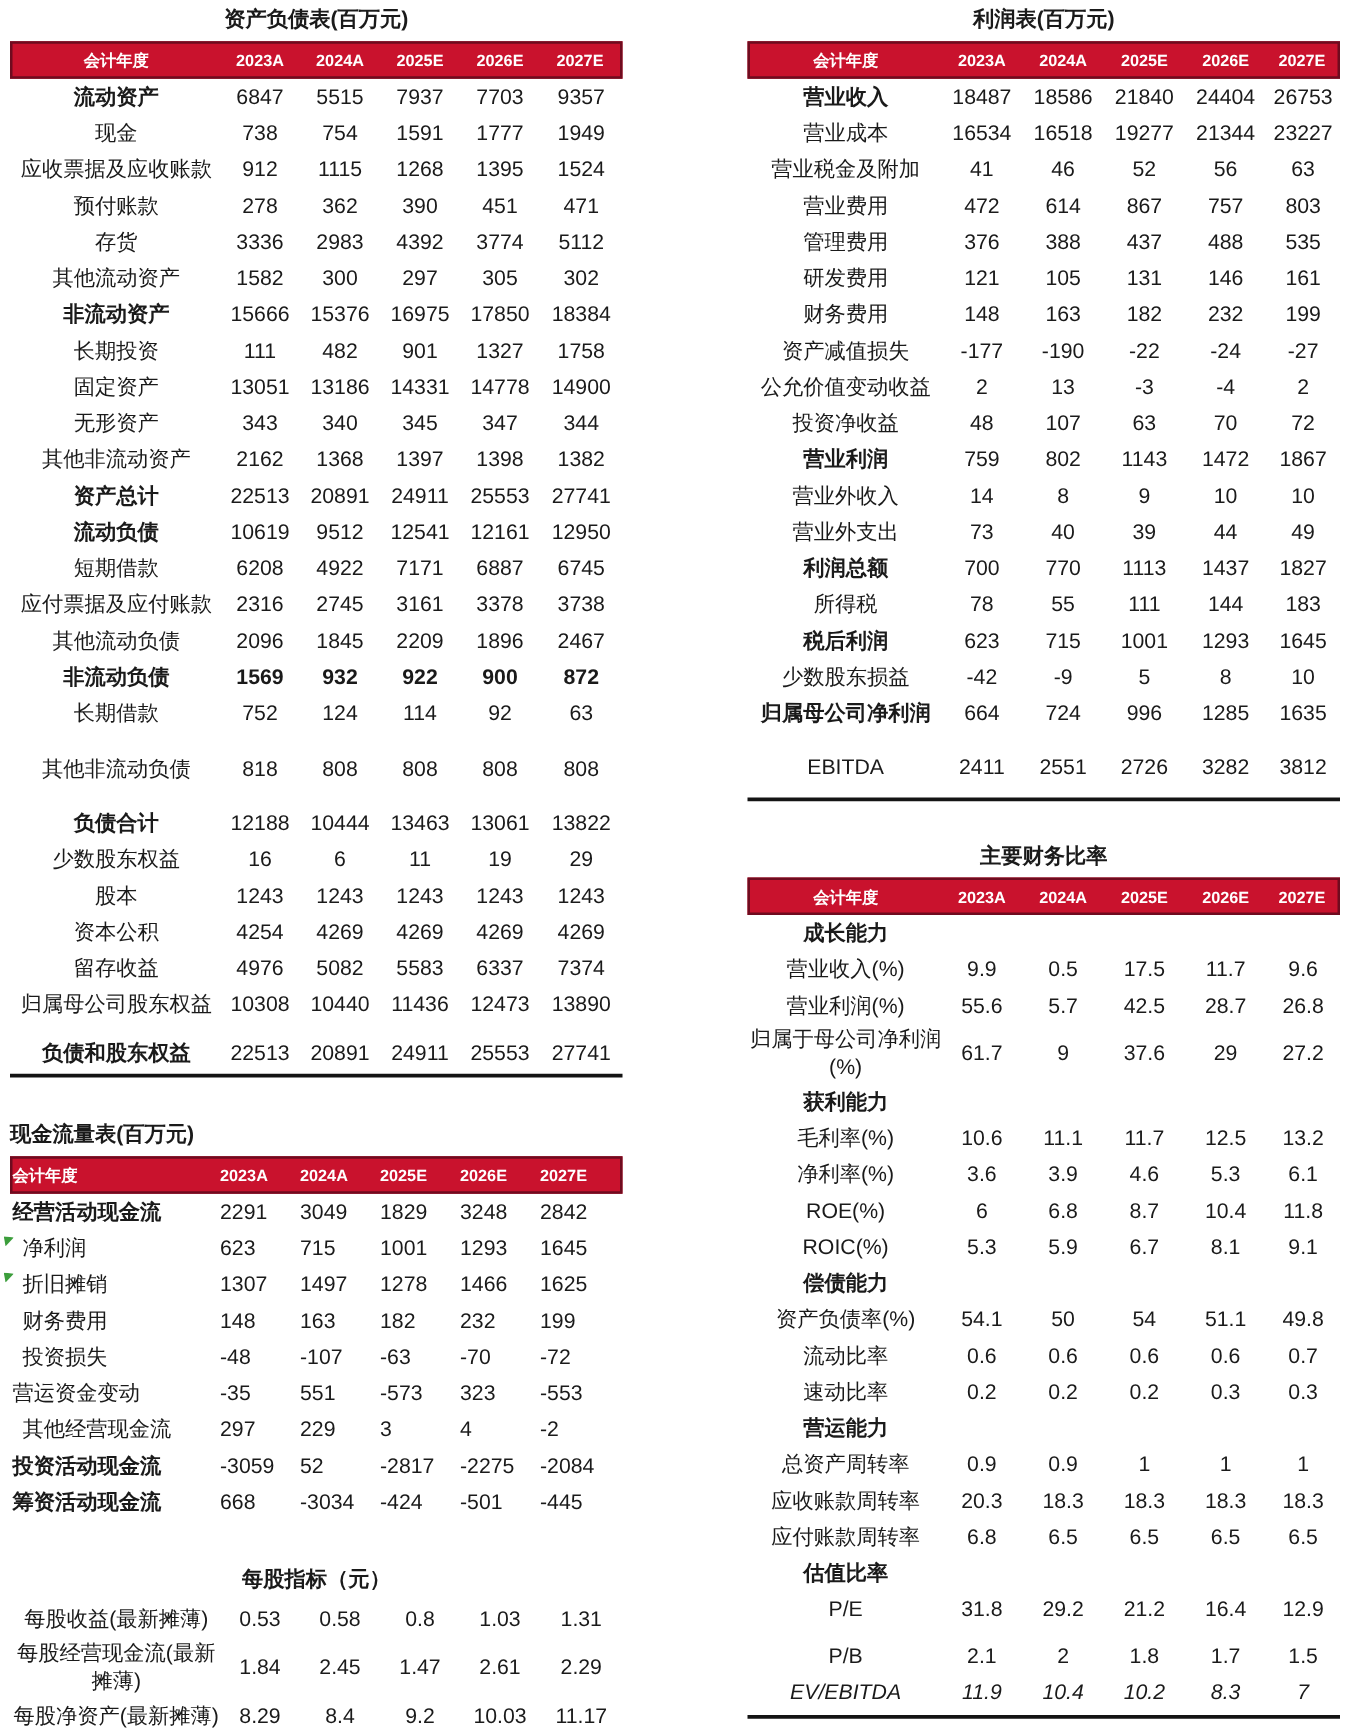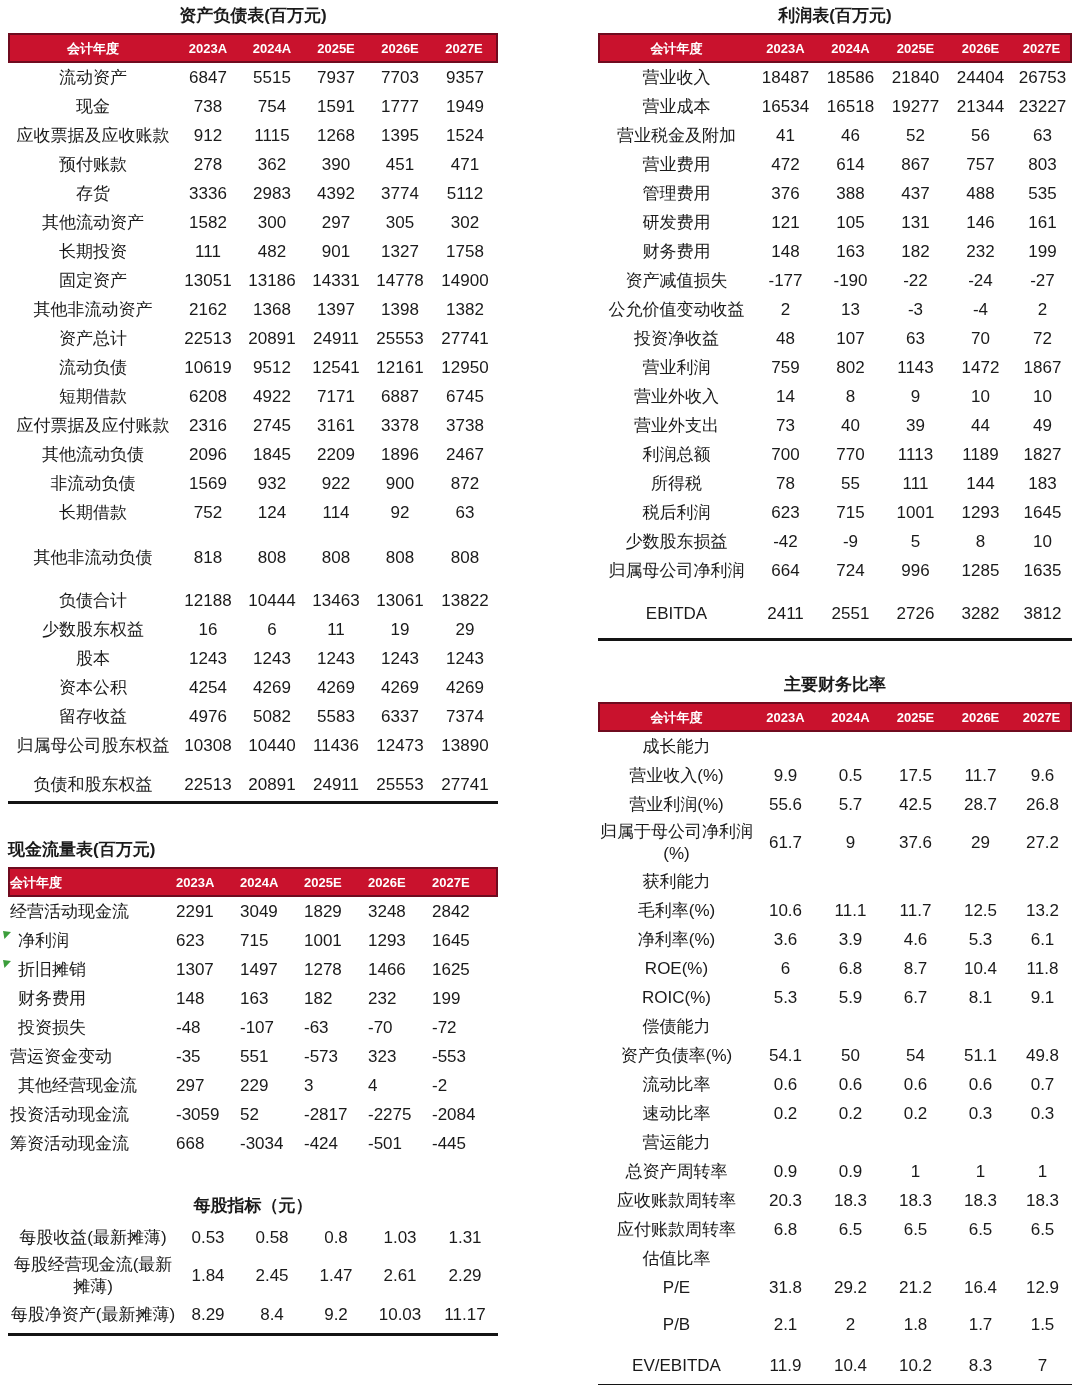--- a/index.html
+++ b/index.html
@@ -28,21 +28,21 @@
   .grid-r{grid-template-columns:153px 65px 65px 65px 65px auto;}
   .row{
     display:grid;min-height:29px;align-items:center;
     font-size:17px;padding-left:2px;box-sizing:border-box;
   }
   .row.wrap{padding-top:2px;padding-bottom:2px;}
   .cell{white-space:nowrap;}
   .cell.label{position:relative;white-space:normal;line-height:21px;}
   .wrap .cell.label{line-height:22px;}
   .cell.label.ind{padding-left:8px;}
-  .b{font-weight:400;}
+  .b{font-weight:700;}
   .flag{
     position:absolute;left:-7px;top:1px;width:8px;height:8px;
     background:var(--flag);
     clip-path:polygon(0 0,100% 12%,18% 100%);
   }
 </style>
 </head>
 <body>
 
 <div class="page">
@@ -99,34 +99,50 @@
         </div>
         <div class="row grid-l">
           <div class="cell label"><span>其他流动资产</span></div>
           <div class="cell num">1582</div>
           <div class="cell num">300</div>
           <div class="cell num">297</div>
           <div class="cell num">305</div>
           <div class="cell num">302</div>
         </div>
         <div class="row grid-l">
+          <div class="cell label b"><span>非流动资产</span></div>
+          <div class="cell num">15666</div>
+          <div class="cell num">15376</div>
+          <div class="cell num">16975</div>
+          <div class="cell num">17850</div>
+          <div class="cell num">18384</div>
+        </div>
+        <div class="row grid-l">
           <div class="cell label"><span>长期投资</span></div>
           <div class="cell num">111</div>
           <div class="cell num">482</div>
           <div class="cell num">901</div>
           <div class="cell num">1327</div>
           <div class="cell num">1758</div>
         </div>
         <div class="row grid-l">
           <div class="cell label"><span>固定资产</span></div>
           <div class="cell num">13051</div>
           <div class="cell num">13186</div>
           <div class="cell num">14331</div>
           <div class="cell num">14778</div>
           <div class="cell num">14900</div>
+        </div>
+        <div class="row grid-l">
+          <div class="cell label"><span>无形资产</span></div>
+          <div class="cell num">343</div>
+          <div class="cell num">340</div>
+          <div class="cell num">345</div>
+          <div class="cell num">347</div>
+          <div class="cell num">344</div>
         </div>
         <div class="row grid-l">
           <div class="cell label"><span>其他非流动资产</span></div>
           <div class="cell num">2162</div>
           <div class="cell num">1368</div>
           <div class="cell num">1397</div>
           <div class="cell num">1398</div>
           <div class="cell num">1382</div>
         </div>
         <div class="row grid-l">
@@ -474,21 +490,21 @@
           <div class="cell num">40</div>
           <div class="cell num">39</div>
           <div class="cell num">44</div>
           <div class="cell num">49</div>
         </div>
         <div class="row grid-r">
           <div class="cell label b"><span>利润总额</span></div>
           <div class="cell num">700</div>
           <div class="cell num">770</div>
           <div class="cell num">1113</div>
-          <div class="cell num">1189</div>
+          <div class="cell num">1437</div>
           <div class="cell num">1827</div>
         </div>
         <div class="row grid-r">
           <div class="cell label"><span>所得税</span></div>
           <div class="cell num">78</div>
           <div class="cell num">55</div>
           <div class="cell num">111</div>
           <div class="cell num">144</div>
           <div class="cell num">183</div>
         </div>
@@ -663,21 +679,21 @@
           <div class="cell num">12.9</div>
         </div>
         <div class="row grid-r" style="margin-top: 8px;">
           <div class="cell label"><span>P/B</span></div>
           <div class="cell num">2.1</div>
           <div class="cell num">2</div>
           <div class="cell num">1.8</div>
           <div class="cell num">1.7</div>
           <div class="cell num">1.5</div>
         </div>
-        <div class="row grid-r" style="margin-top: 12px;">
+        <div class="row grid-r" style=" font-style: italic;">
           <div class="cell label"><span>EV/EBITDA</span></div>
           <div class="cell num">11.9</div>
           <div class="cell num">10.4</div>
           <div class="cell num">10.2</div>
           <div class="cell num">8.3</div>
           <div class="cell num">7</div>
         </div>
       </section>
   </div>
 </div>

